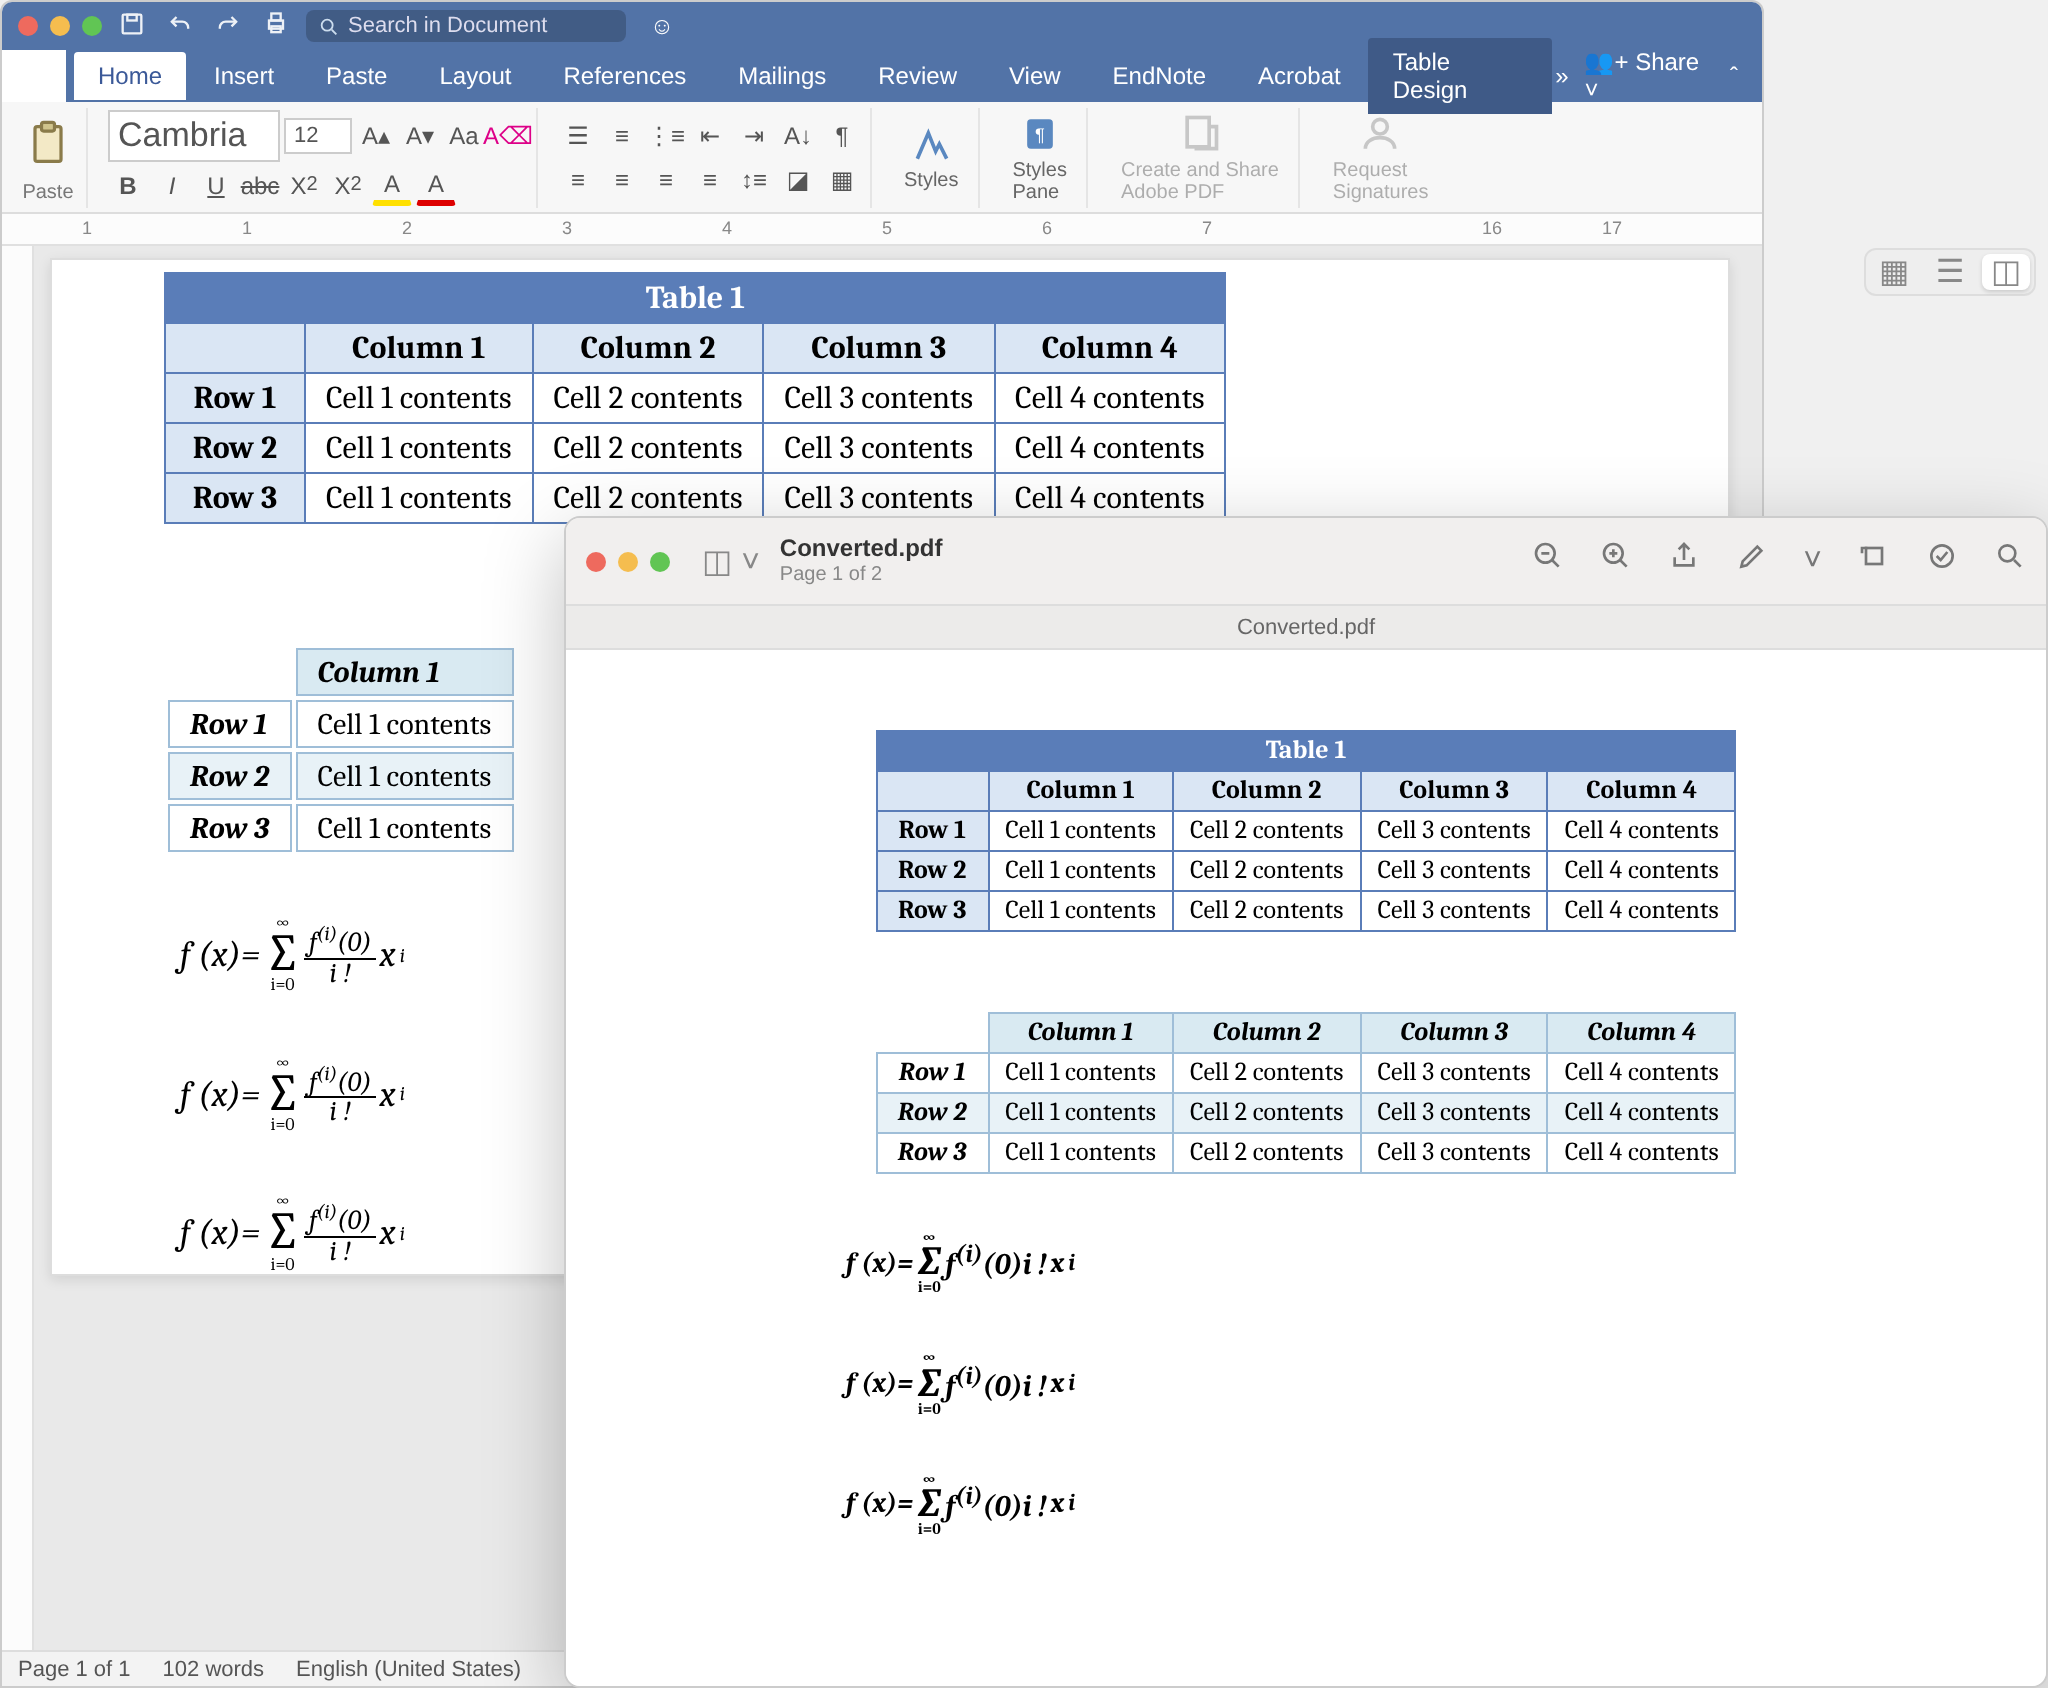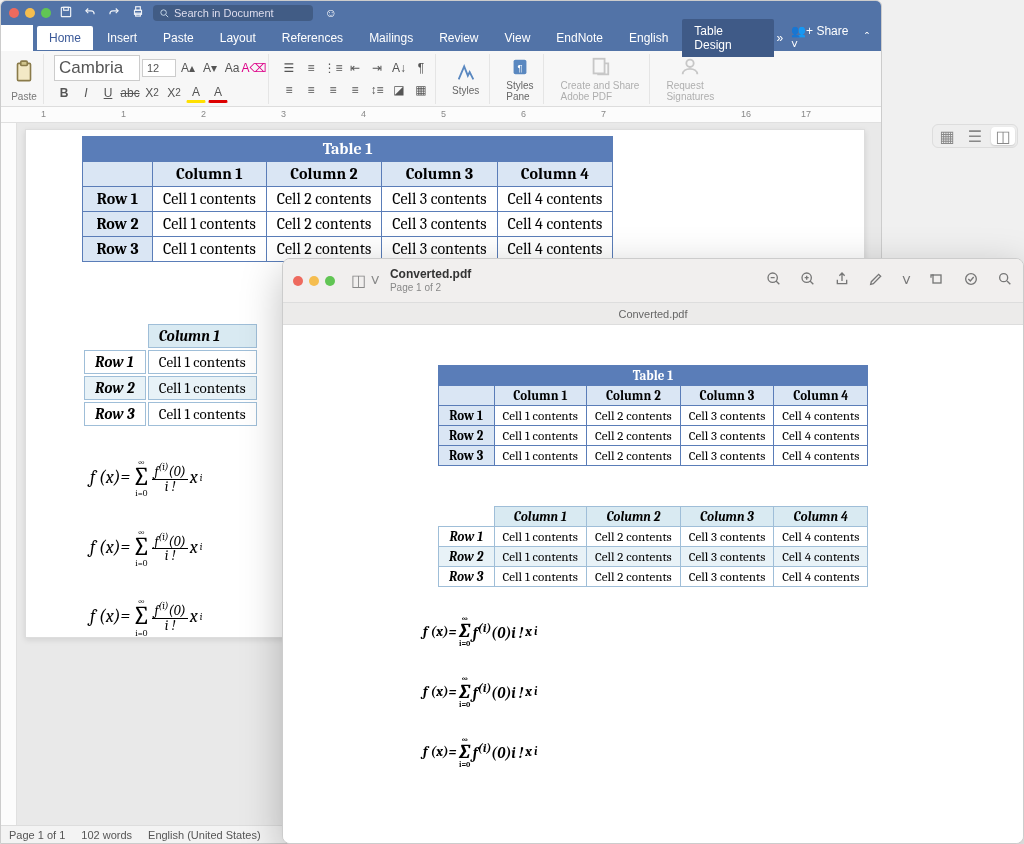--- a/index.html
+++ b/index.html
@@ -151,21 +151,21 @@
   <div class="word-tabs">
     <div class="tab active">Home</div>
     <div class="tab">Insert</div>
     <div class="tab">Paste</div>
     <div class="tab">Layout</div>
     <div class="tab">References</div>
     <div class="tab">Mailings</div>
     <div class="tab">Review</div>
     <div class="tab">View</div>
     <div class="tab">EndNote</div>
-    <div class="tab">English</div>
+    <div class="tab">Acrobat</div>
     <div class="tab context">Table Design</div>
     <div class="tabs-right">
       <span>»</span>
       <span>👥+ <span>Share</span> ˅</span>
       <span>ˆ</span>
     </div>
   </div>
 
   <div class="ribbon">
     <div class="rgroup">

